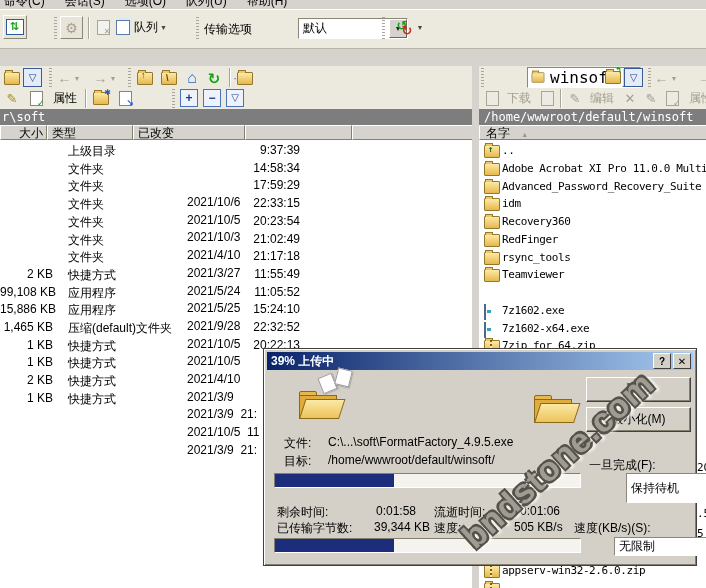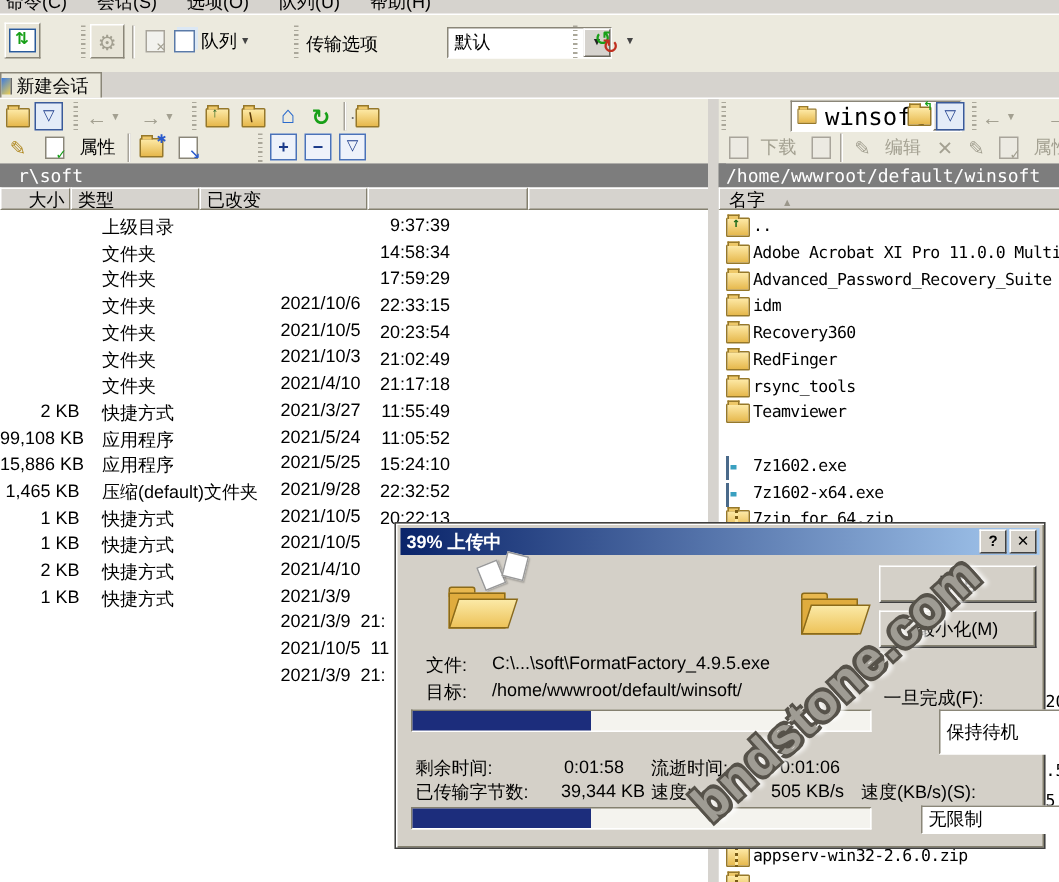--- a/index.html
+++ b/index.html
@@ -129,26 +129,20 @@
     <div class="grip" style="left:382px;top:7px;height:22px;"></div>
     <div class="tbtn flat" style="left:390px;top:5px;width:40px;height:25px;">
       <span style="position:relative;width:18px;height:18px;">
         <span class="ovr" style="left:0;top:0;font-size:13px;color:#18a018;">↺</span>
         <span class="ovr" style="left:5px;top:5px;font-size:13px;color:#c03020;">↻</span>
       </span>
       <span class="dropcaret">▼</span>
     </div>
   </div>
 
-  <div class="tabrow">
-    <div class="tab">
-      <span class="tabicon"></span>
-      <span>新建会话</span>
-    </div>
-  </div>
 
   <div class="lpane-tb">
     <div class="tbtn flat" style="left:2px;top:2px;width:20px;height:20px;">
         <span class="fold"></span>
       </div>
     <div class="tbtn" style="left:23px;top:2px;width:19px;height:19px;border:1px solid #3a5a9a;background:#e4ecf8;">
       <span class="glyph" style="font-size:10px;color:#1a3a8a;">▽</span>
       </div>
     <div class="grip" style="left:49px;top:2px;height:19px;"></div>
     <div class="tbtn flat" style="left:55px;top:2px;width:28px;height:20px;">
@@ -266,21 +260,21 @@
     <div class="tbtn flat" style="left:183px;top:23px;width:20px;height:19px;">
       <span style="position:relative;width:11px;height:13px;background:#eceae2;border:1px solid #a8a49a;">
         <span class="ovr dis" style="right:-3px;bottom:-3px;font-size:9px;">✓</span>
         </span>
       </div>
     <div class="tbtn flat dis" style="left:205px;top:23px;width:34px;height:19px;">
       <span>属性</span>
       </div>
   </div>
 
-  <div class="pathbar mono" style="left:0;width:472px;padding-left:12px;">r\soft</div>
+  <div class="pathbar mono" style="left:0;width:472px;padding-left:2px;">r\soft</div>
   <div class="pathbar mono" style="left:479px;width:227px;padding-left:5px;">/home/wwwroot/default/winsoft</div>
 
   <div class="hdr" style="left:0;width:472px;">
     <div class="hcell" style="left:0;width:47px;text-align:right;padding-right:3px;">大小</div>
     <div class="hcell" style="left:47px;width:86px;padding-left:4px;">类型</div>
     <div class="hcell" style="left:133px;width:112px;padding-left:4px;">已改变</div>
     <div class="hcell" style="left:245px;width:107px;"></div>
     <div class="hcell" style="left:352px;width:120px;border-right:none;"></div>
   </div>
 

